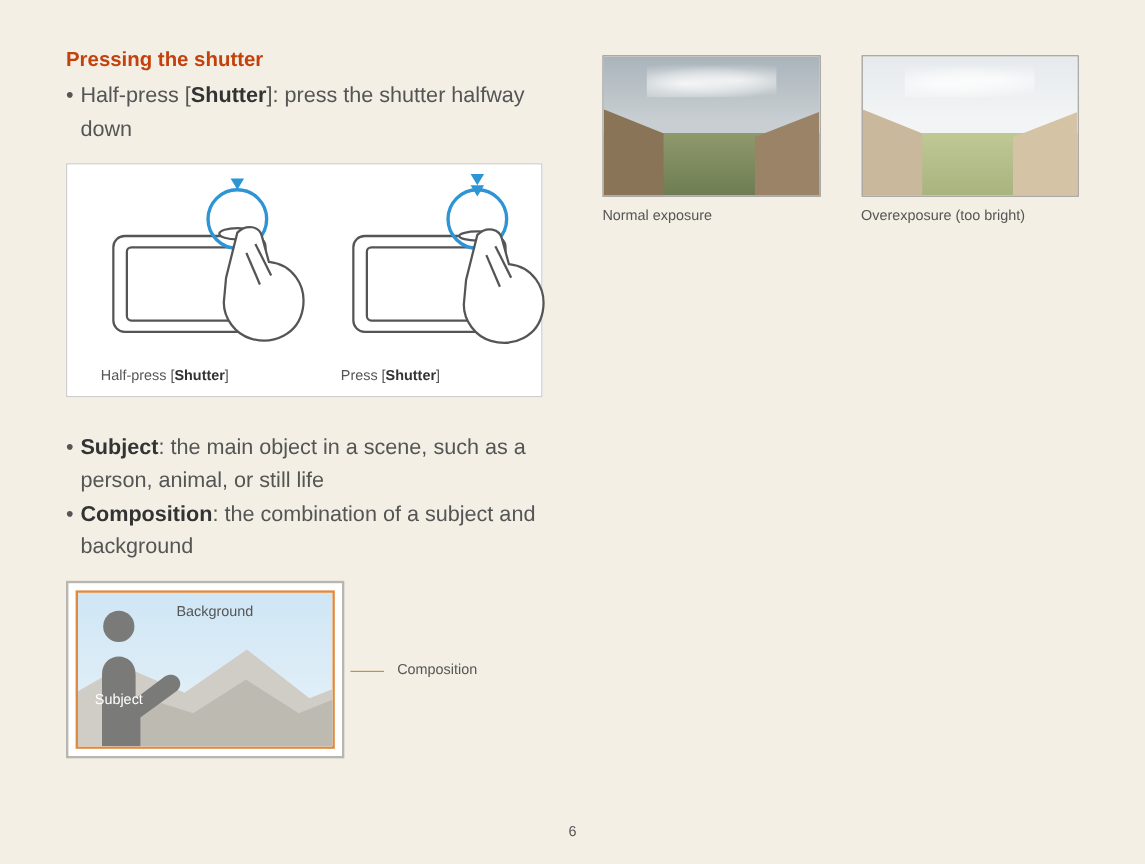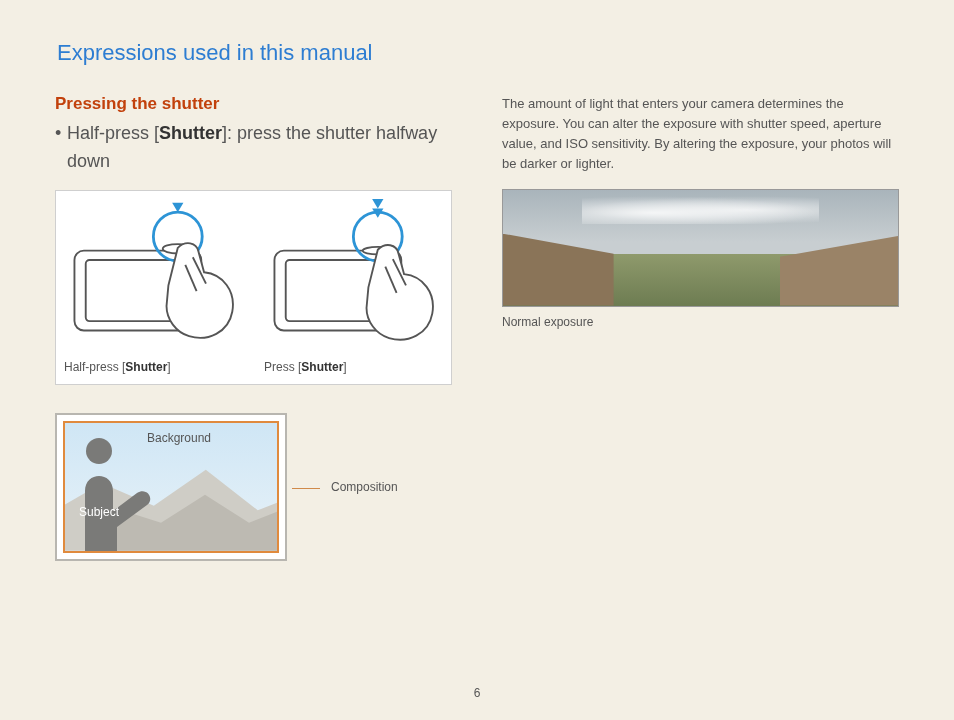--- a/index.html
+++ b/index.html
@@ -58,21 +58,21 @@
     left: 0;
     color: #555;
   }
   .bold { font-weight: 700; color: #333; }
   .body-text { font-size: 13px; line-height: 1.55; margin: 0 0 14px 0; }
 
   
   .shutter-box {
     border: 1px solid #cfcfcf;
     background: #fff;
-    padding: 8px 12px 10px 8px;
+    padding: 8px 12px 10px 28px;
     margin-bottom: 28px;
   }
   .shutter-row {
     display: flex;
     gap: 10px;
     justify-content: space-around;
   }
   .shutter-item {
     flex: 1;
     display: flex;
@@ -175,21 +175,20 @@
     text-align: center;
     font-size: 12px;
     color: #555;
     padding-top: 4px;
   }
 </style>
 </head>
 <body>
 
 <div class="page">
-  <h1 class="title">Expressions used in this manual</h1>
 
   <div class="columns">
 
     <div class="col">
 
       <div class="sec-head">Pressing the shutter</div>
       <ul class="bullets">
         <li>
           <span>Half-press [</span><span class="bold">Shutter</span><span>]: press the shutter halfway down</span>
         </li>
@@ -239,20 +238,26 @@
               </g>
             </svg>
             <div class="shutter-caption">
               <span>Press [</span><span class="bold">Shutter</span><span>]</span>
             </div>
           </div>
         </div>
       </div>
 
       <ul class="bullets">
+        <li>
+          <span class="bold">Subject</span><span>: the main object in a scene, such as a person, animal, or still life</span>
+        </li>
+        <li>
+          <span class="bold">Composition</span><span>: the combination of a subject and background</span>
+        </li>
       </ul>
 
       <div class="comp-wrap">
         <div class="comp-frame">
           <div class="comp-inner">
             <div class="sky"></div>
             <div class="mountain1"></div>
             <div class="mountain2"></div>
             <div class="label-bg">Background</div>
             <div class="person">
@@ -265,30 +270,38 @@
             </div>
             <div class="label-subj">Subject</div>
           </div>
         </div>
         <div class="comp-leader"></div>
         <div class="comp-label">Composition</div>
       </div>
     </div>
 
     <div class="col">
-      <p class="body-text">The amount of light that enters your camera determines the exposure. You can alter the exposure with shutter speed, aperture value, and ISO sensitivity. By altering the exposure, your photos will be darker or lighter.</p>
 
       <div class="photo-row">
         <div class="photo-item">
           <div class="photo">
             <div class="psky-n"></div>
             <div class="cloud"></div>
             <div class="bldg-l"></div>
             <div class="bldg-r"></div>
           </div>
           <div class="photo-caption">Normal exposure</div>
         </div>
+        <div class="photo-item ovr">
+          <div class="photo ovr">
+            <div class="psky-o"></div>
+            <div class="cloud"></div>
+            <div class="bldg-l"></div>
+            <div class="bldg-r"></div>
+          </div>
+          <div class="photo-caption">Overexposure (too bright)</div>
+        </div>
       </div>
     </div>
   </div>
 
   <div class="page-num">6</div>
 </div>
 
 </body></html>

